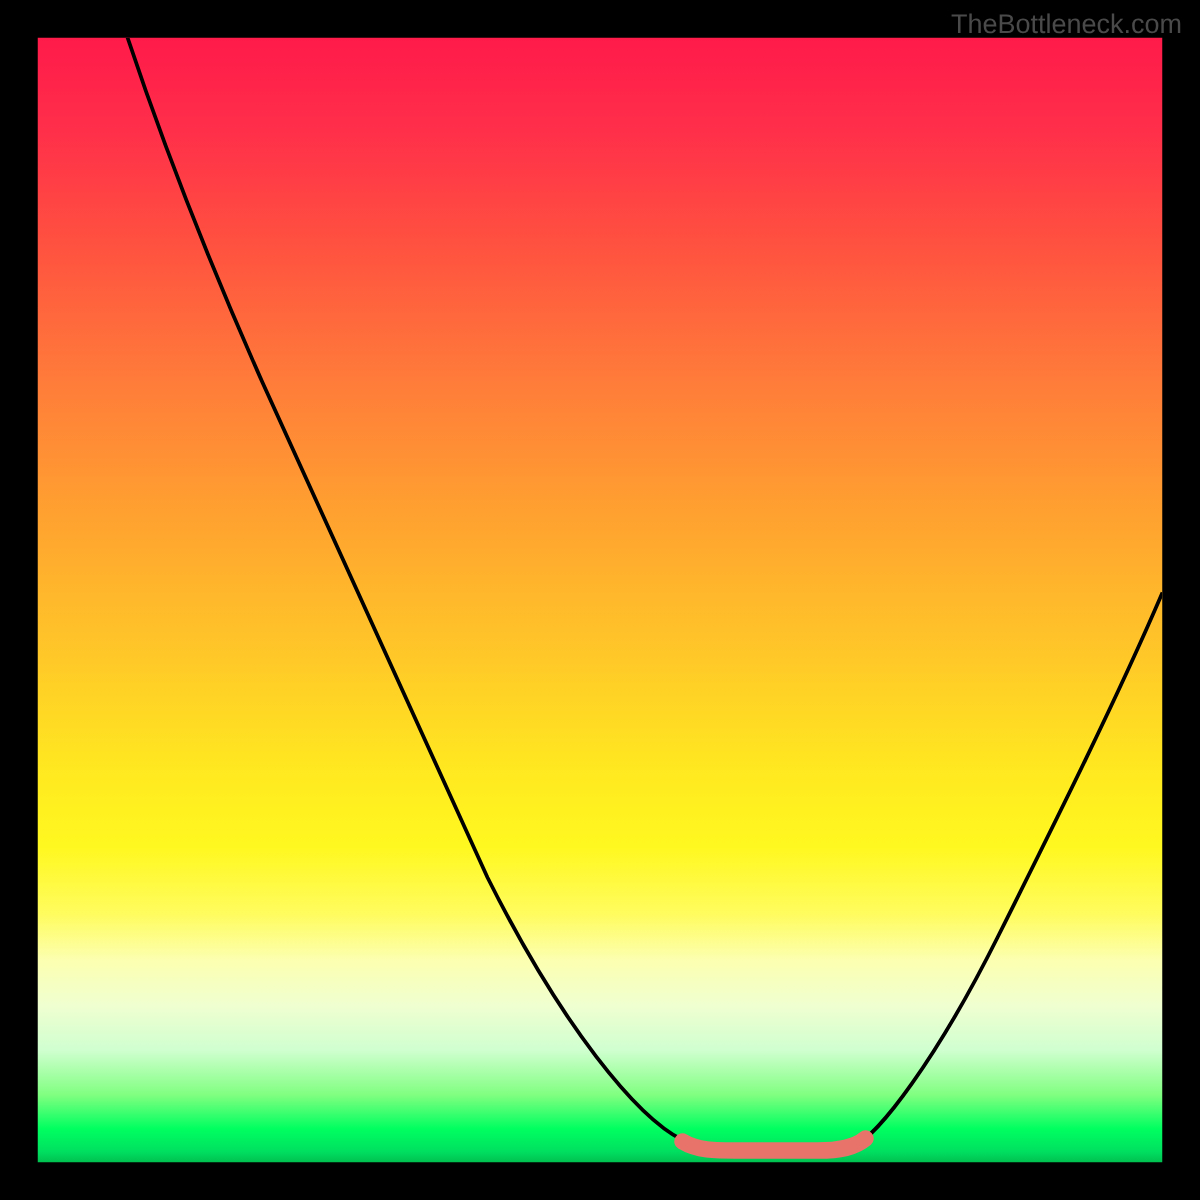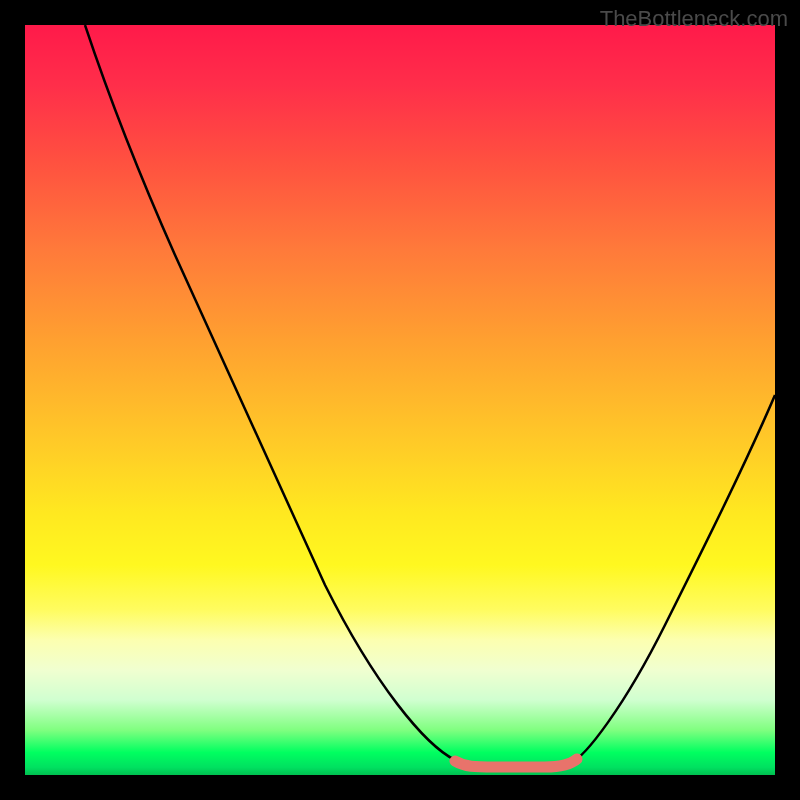--- a/index.html
+++ b/index.html
@@ -9,21 +9,21 @@
     height: 800px;
     background: #000;
     position: relative;
     font-family: Arial, sans-serif;
   }
   .watermark {
     position: absolute;
     top: 6px;
     right: 12px;
     color: #4a4a4a;
-    font-size: 22px;
+    font-size: 18px;
     font-weight: 500;
     z-index: 10;
   }
   .plot-area {
     position: absolute;
     left: 25px;
     top: 25px;
     width: 750px;
     height: 750px;
     overflow: hidden;

